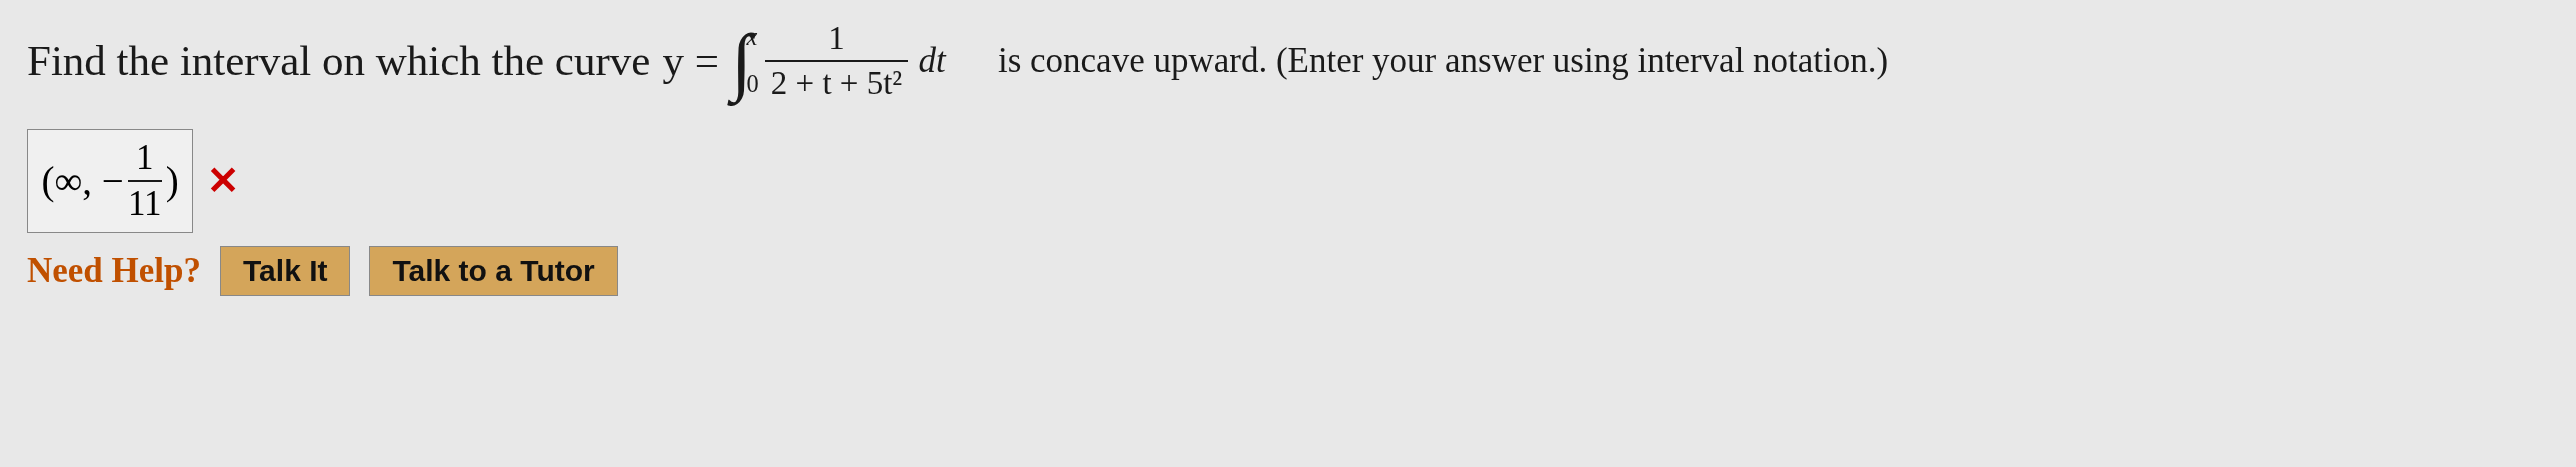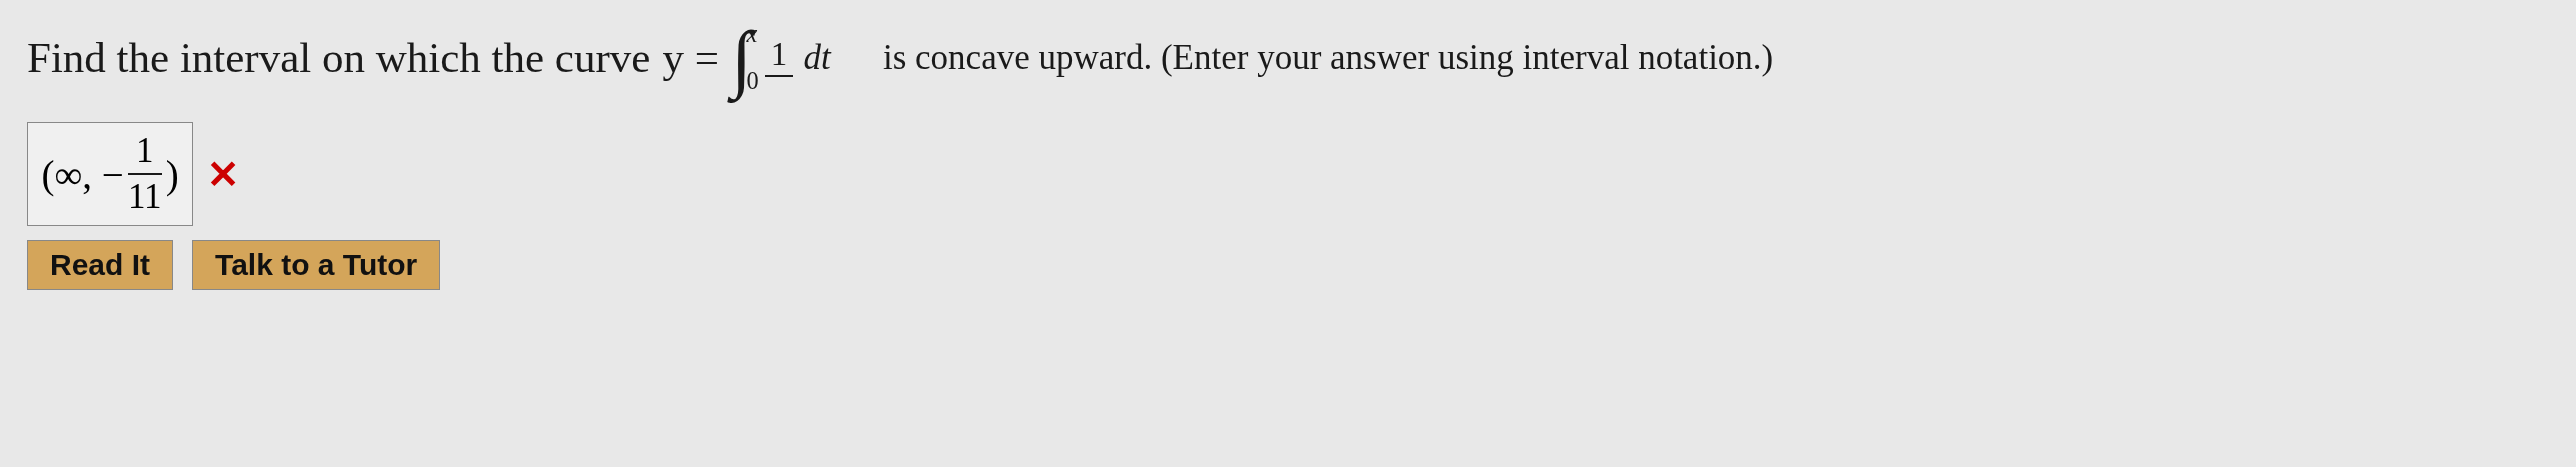--- a/index.html
+++ b/index.html
@@ -161,20 +161,21 @@
 
     <span class="integral-wrapper">
       <span style="font-size:75px; line-height:1; position:relative; display:inline-block;">∫</span>
       <span style="display:inline-flex; flex-direction:column; font-size:24.4px; position:relative; margin-left:-5.4px;">
         <span style="margin-bottom:19px; font-style:italic;">x</span>
         <span style="font-style:normal;">0</span>
       </span>
       <span class="fraction-container">
         <span class="fraction-numerator">1</span>
         <span class="fraction-bar"></span>
+        <span class="fraction-denominator">2 + t + 5t²</span>
       </span>
       <span class="dt-text">dt</span>
     </span>
 
     <span class="rest-of-question">is concave upward. (Enter your answer using interval notation.)</span>
   </div>
 
   <div class="answer-box-area">
     <div class="answer-box">
       <span>(∞, −</span>
@@ -182,18 +183,19 @@
         <span class="answer-fraction-num">1</span>
         <span class="answer-fraction-bar"></span>
         <span class="answer-fraction-den">11</span>
       </span>
       <span>)</span>
     </div>
     <span class="wrong-icon">✕</span>
   </div>
 
   <div class="need-help-row">
-    <button class="help-button">Read It</button>
+    <span class="need-help-label">Need Help?</span>
+    <button class="help-button">Talk It</button>
     <button class="help-button">Talk to a Tutor</button>
   </div>
 
 </div>
 
 
 </body></html>

